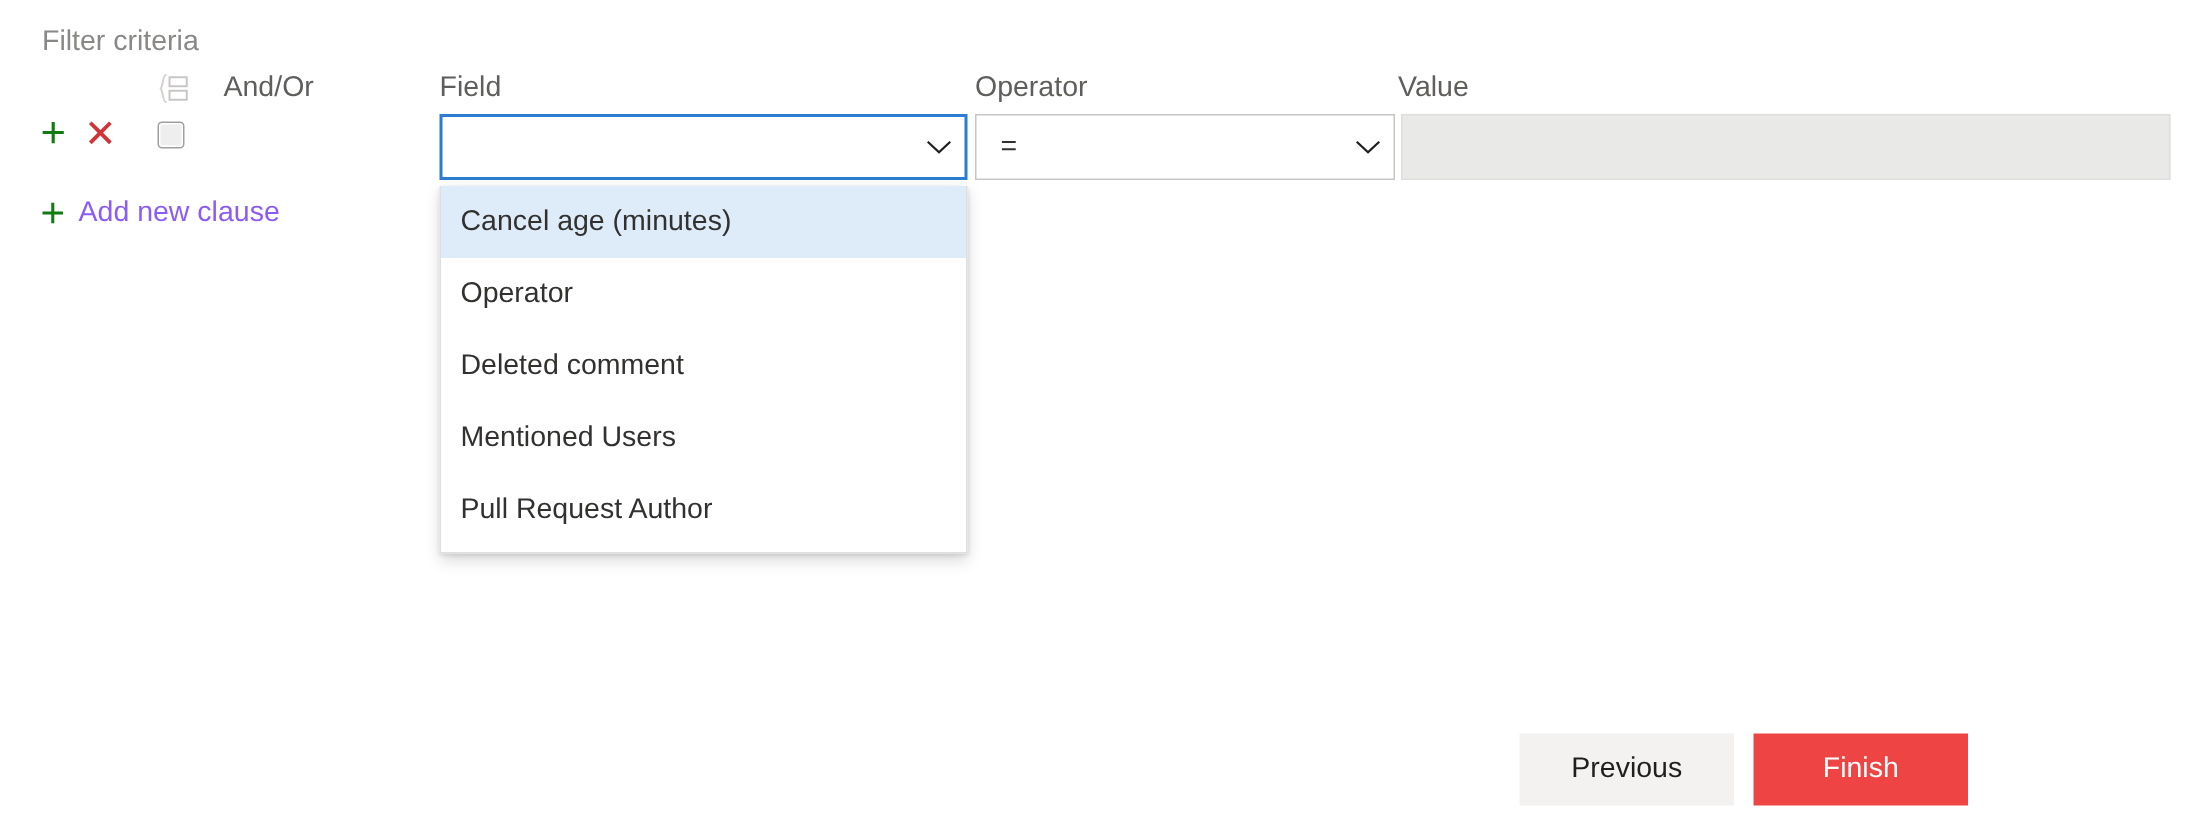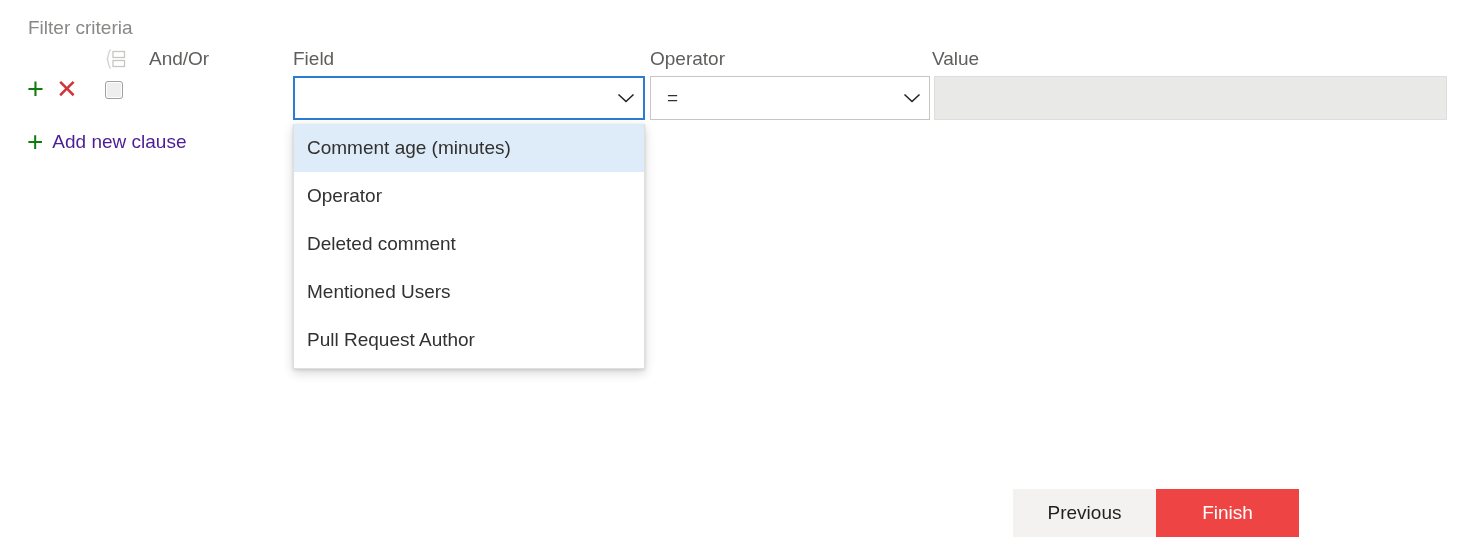--- a/index.html
+++ b/index.html
@@ -93,21 +93,21 @@
     gap: 9px;
     cursor: pointer;
   }
   .add-clause .plus {
     font-size: 28px;
     color: #107c10;
     line-height: 1;
   }
   .add-clause .label {
     font-size: 19px;
-    color: #4c1d95;
+    color: #8b5cf6;
     line-height: 22px;
   }
 
   
   .combo {
     position: absolute;
     box-sizing: border-box;
     height: 44px;
     background: #ffffff;
     display: flex;
@@ -182,20 +182,21 @@
   .dd-item.selected {
     background: #deecf9;
   }
 
   
   .footer {
     position: absolute;
     left: 1013px;
     top: 489px;
     display: flex;
+    gap: 13px;
   }
   .btn {
     height: 48px;
     min-width: 143px;
     border: none;
     font-family: "Liberation Sans", sans-serif;
     font-size: 19px;
     color: #201f1e;
     background: #f3f2f1;
     cursor: pointer;
@@ -246,21 +247,21 @@
   <span class="chev">
     <svg width="18" height="12" viewBox="0 0 18 12" aria-hidden="true">
       <path d="M1.5 2.5 L9 9.5 L16.5 2.5" fill="none" stroke="#201f1e" stroke-width="1.5"></path>
     </svg>
   </span>
 </div>
 
 <div class="value-box"></div>
 
 <div class="dropdown">
-  <div class="dd-item selected">Comment age (minutes)</div>
+  <div class="dd-item selected">Cancel age (minutes)</div>
   <div class="dd-item">Operator</div>
   <div class="dd-item">Deleted comment</div>
   <div class="dd-item">Mentioned Users</div>
   <div class="dd-item">Pull Request Author</div>
 </div>
 
 <div class="footer">
   <button class="btn">Previous</button>
   <button class="btn primary">Finish</button>
 </div>

